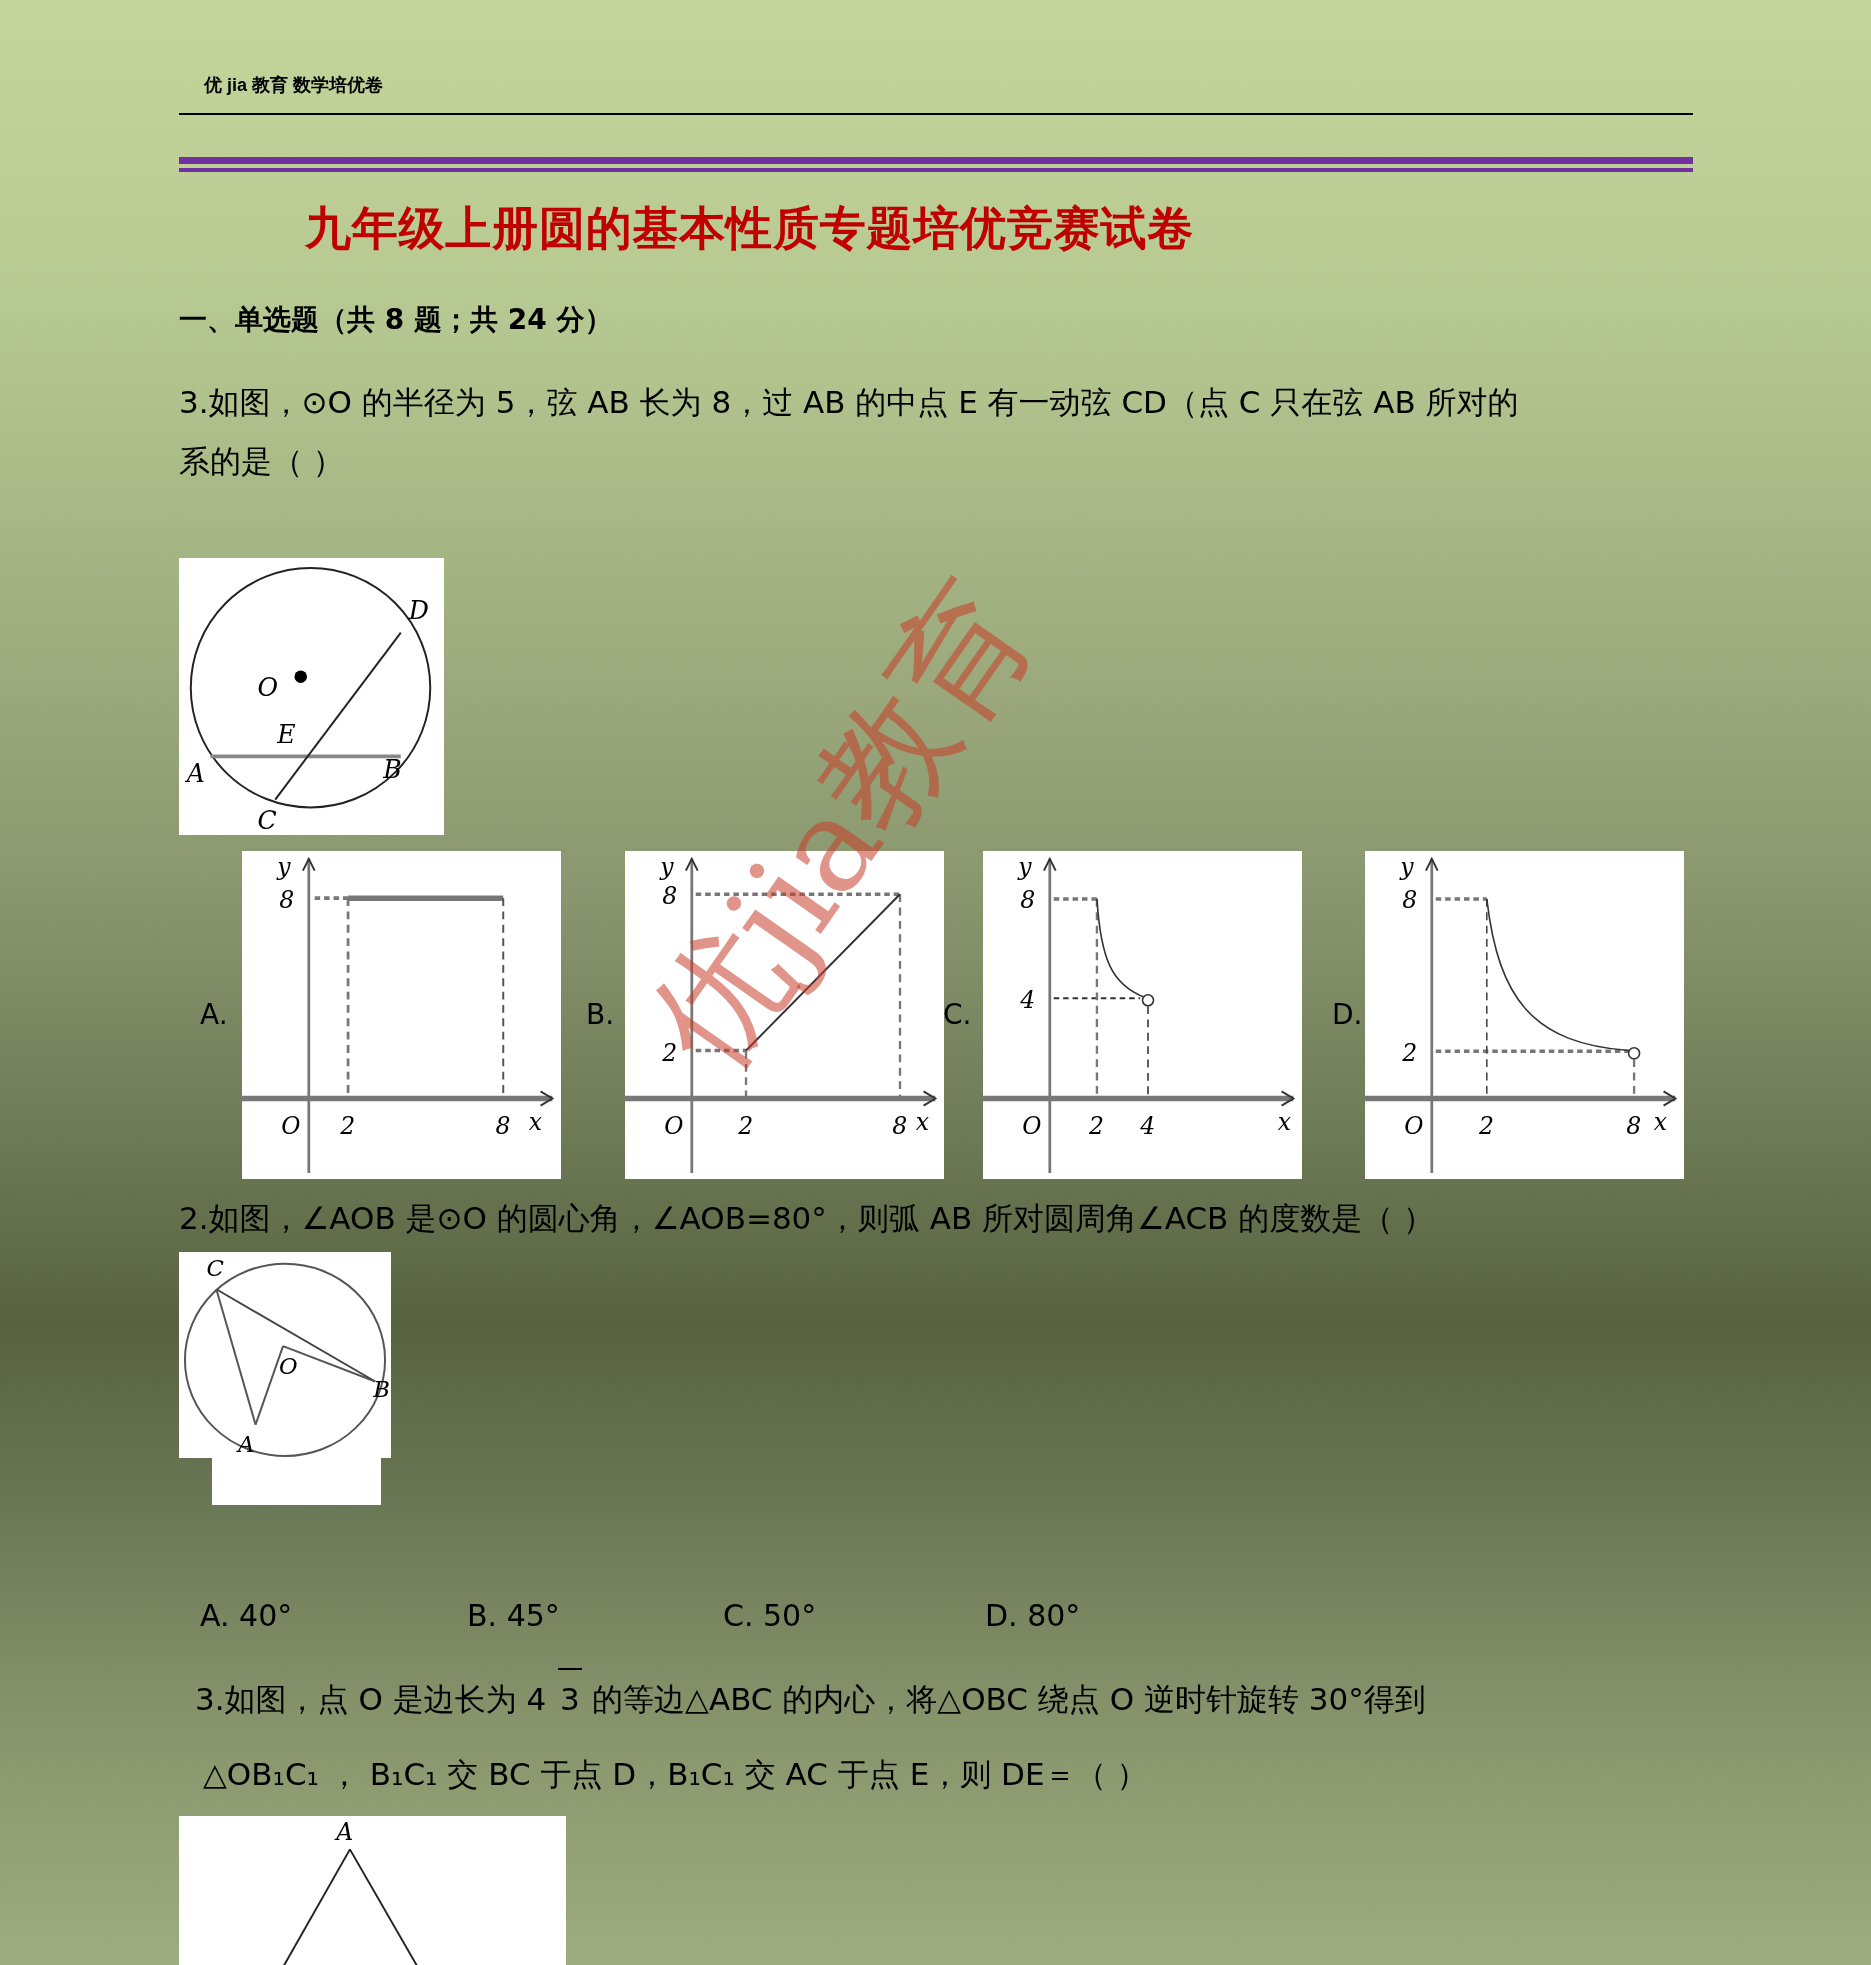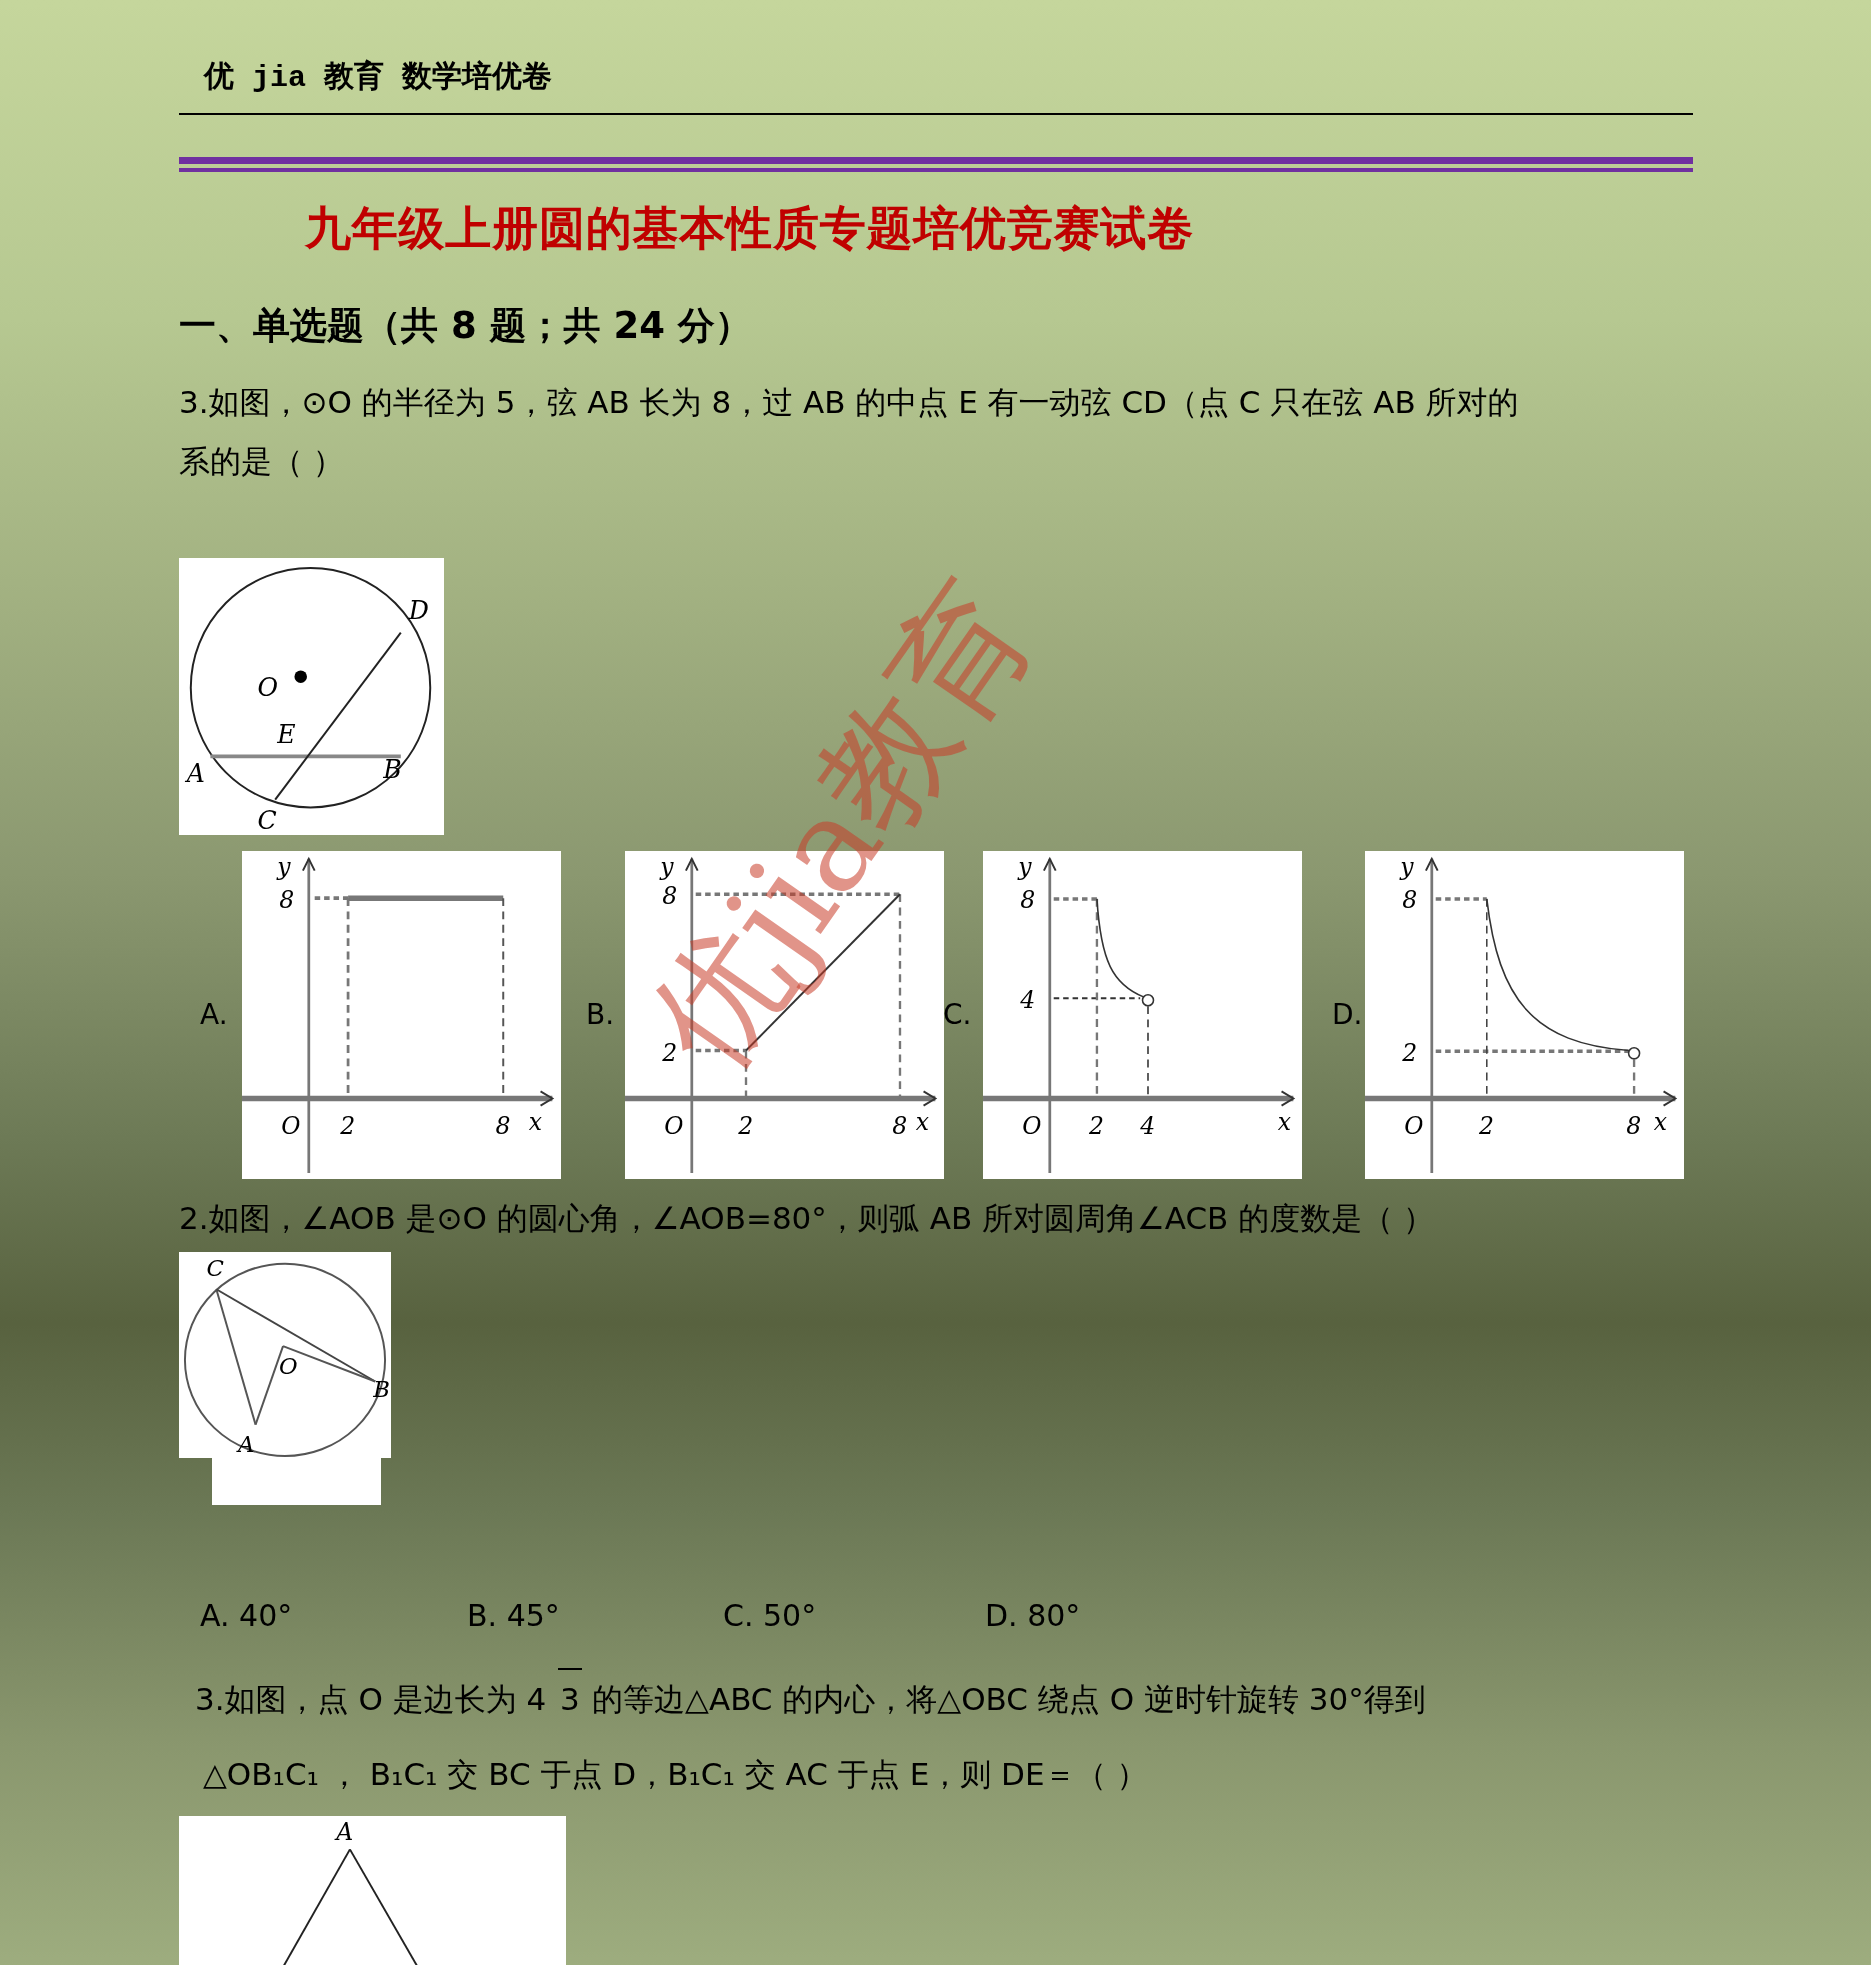--- a/index.html
+++ b/index.html
@@ -6,26 +6,26 @@
   body {
     width:1872px; height:2647px; position:relative; overflow:hidden;
     font-family:"DejaVu Sans","Liberation Sans",sans-serif;
     color:#000;
     background: linear-gradient(to bottom,
       #c5d69c 0%, #b6c891 12%, #a3b282 22%, #8b9870 33%,
       #6d7a56 43%, #58623f 50%, #6b7855 57%, #8a976e 66%,
       #a4b484 77%, #b8ca93 86%, #c5d69c 100%);
   }
   .abs { position:absolute; }
-  .header-text { left:204px; top:56px; font-size:30px; font-weight:bold; font-family:Liberation Mono, monospace; }
+  .header-text { left:204px; top:73px; font-size:18px; font-weight:bold; font-family:Liberation Sans, sans-serif; }
   .rule-black { left:179px; top:113px; width:1514px; height:2.4px; background:#000; }
   .rule-purple-thick { left:179px; top:157px; width:1514px; height:7px; background:#7030a0; }
   .rule-purple-thin { left:179px; top:168px; width:1514px; height:3.9px; background:#7030a0; }
   .title { left:0; width:1499px; top:198px; text-align:center; font-size:46px; font-weight:bold; color:#c00000; font-family:"DejaVu Serif","Liberation Serif",serif; letter-spacing:0.8px; }
-  .section { left:179px; top:301px; font-size:37px; font-weight:bold; }
+  .section { left:179px; top:301px; font-size:28px; font-weight:bold; }
   .qtext { font-size:31px; line-height:59px; }
   .q1 { left:179px; top:373px; width:1517px; }
   .white-box { background:#fff; position:absolute; }
   .opt-label { font-size:28px; position:absolute; }
   .choices { font-size:30px; position:absolute; }
   .watermark { left:613px; top:1002px; font-size:130px; color:rgba(200,60,40,0.55); transform:rotate(-55deg); transform-origin:left top; font-family:"DejaVu Serif",serif; white-space:nowrap; }
   svg text { font-family:"DejaVu Serif","Liberation Serif",serif; font-style:italic; }
   .sqrt { display:inline-block; border-top:2px solid #000; padding:0 2.4px; margin-left:1.6px; }
 </style>
 </head>

